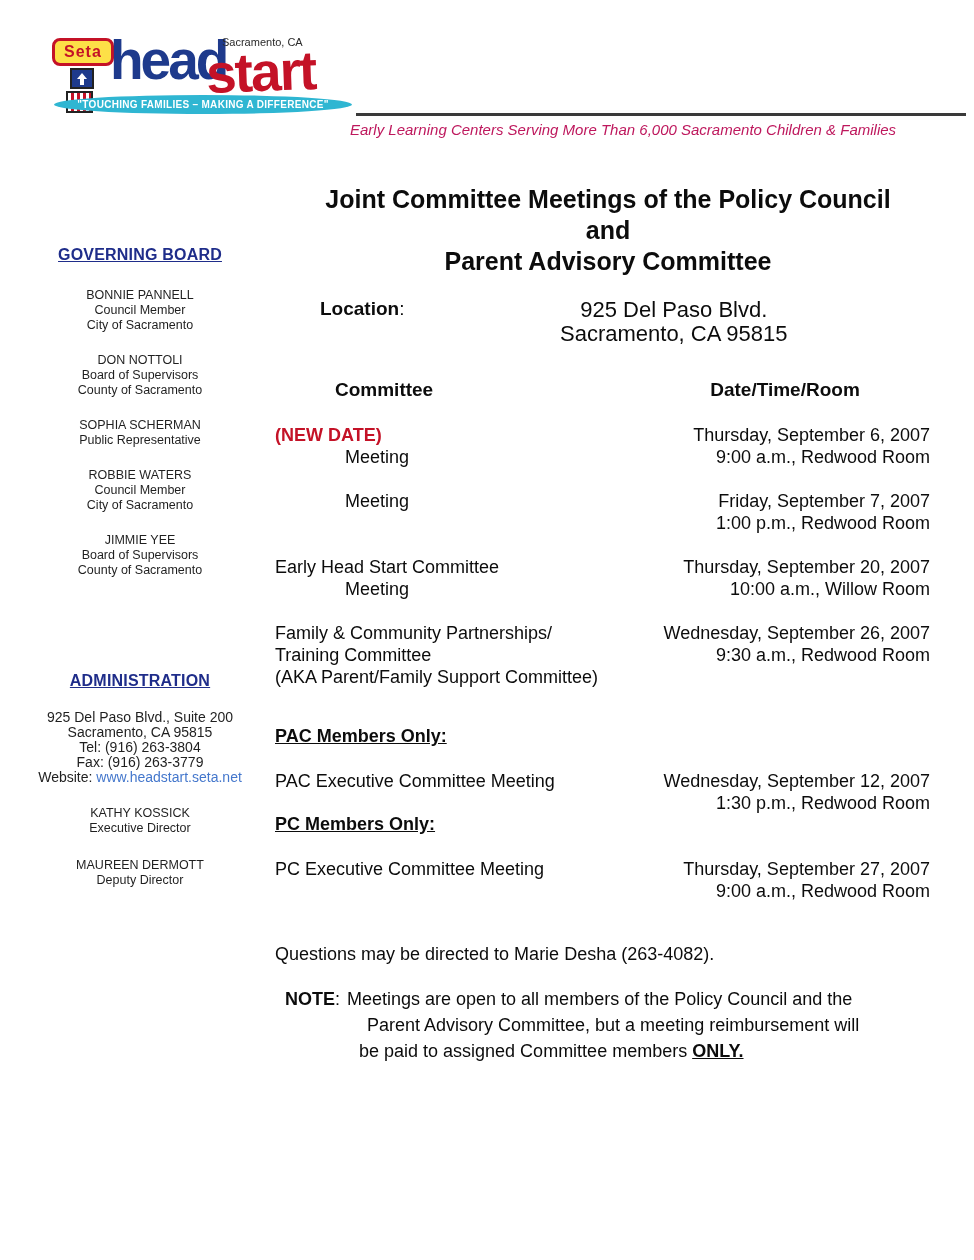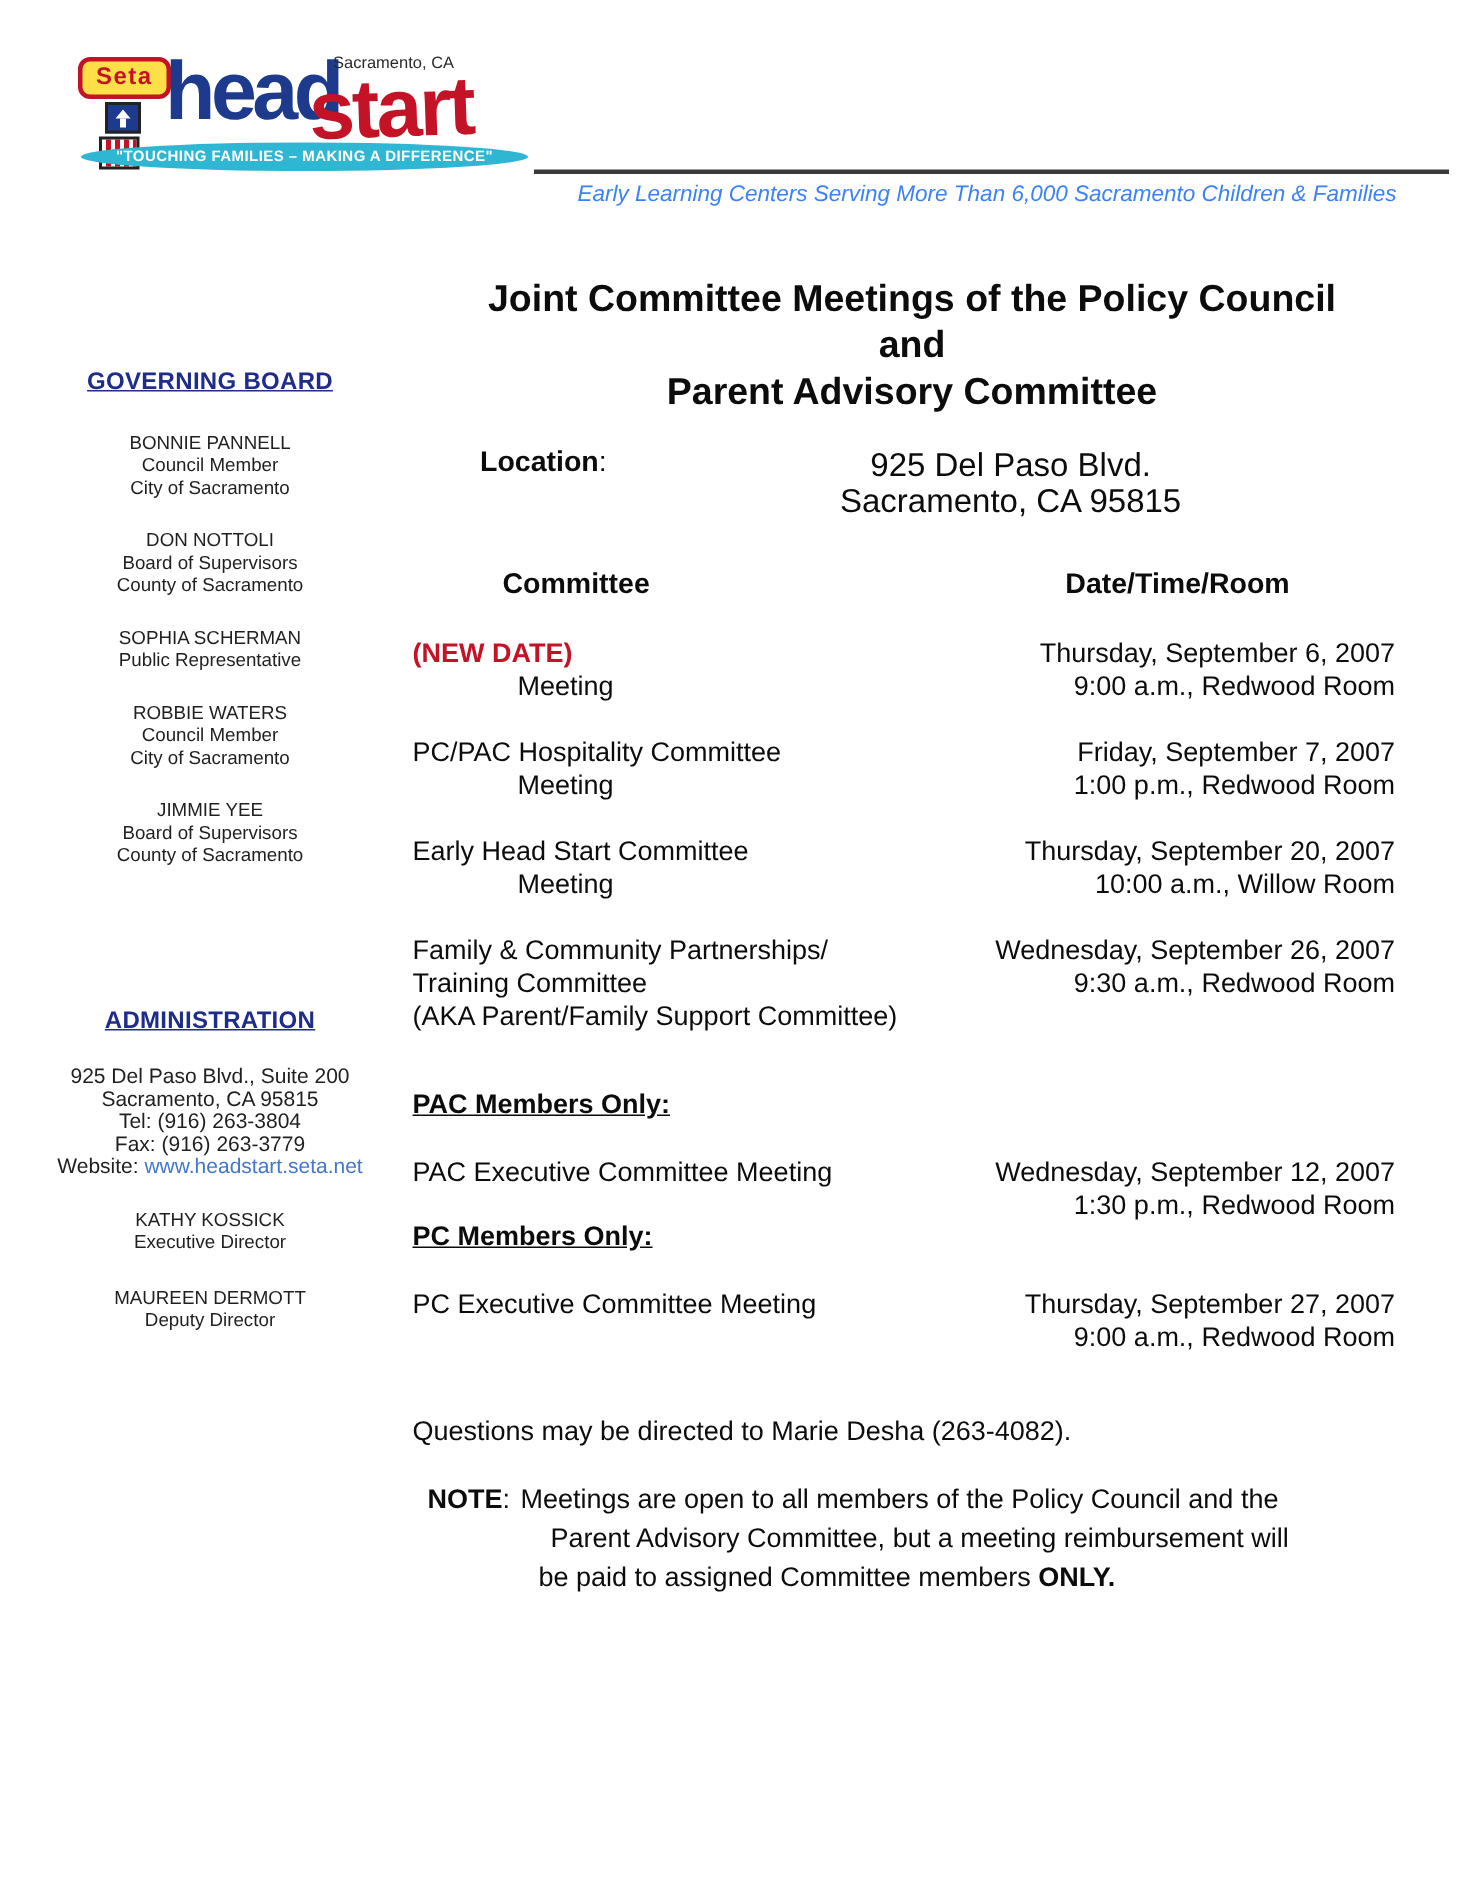--- a/index.html
+++ b/index.html
@@ -38,22 +38,22 @@
   }
   .logo-banner {
     position:absolute; left:14px; top:67px; width:298px; height:19px;
     background:#2fb6d2; border-radius:50%; color:#ffffff; font-size:10px; font-weight:bold;
     text-align:center; line-height:19px; letter-spacing:0.3px;
   }
 
   
   .rule { position:absolute; left:356px; top:113px; width:610px; height:3px; background:#3a3a3a; }
   .tagline {
-    position:absolute; left:350px; top:121px; width:616px; text-align:center;
-    font-style:italic; font-size:15px; color:#3b82f6;
+    position:absolute; left:350px; top:121px; width:616px; text-align:left;
+    font-style:italic; font-size:15px; color:#be185d;
   }
 
   
   .title {
     position:absolute; left:250px; top:184px; width:716px; text-align:center;
     font-size:25px; font-weight:bold; line-height:31px; color:#0c0c0c;
   }
 
   
   .sidebar { position:absolute; left:38px; top:0; width:204px; height:100%; text-align:center; color:#1f1f1f; }
@@ -106,21 +106,21 @@
 
   .questions { top:944px; font-size:18px; }
 
   .note { top:986px; line-height:26px; }
   .note-label { position:absolute; left:10px; top:0; }
   .note-label b { font-weight:bold; }
   .note-text { position:absolute; left:72px; top:0; width:600px; }
   .note-text .nl { display:block; }
   .note-text .nl2 { padding-left:20px; }
   .note-text .nl3 { padding-left:12px; }
-  .note-text b { font-weight:bold; }
+  .note-text b { font-weight:bold;text-decoration:underline; }
 </style>
 </head>
 <body>
 
 <div class="page">
 
   <div class="logo">
     <span class="seta-badge">Seta</span>
     <span class="cube-top">
       <span class="arrow-tri"></span>
@@ -215,21 +215,20 @@
         <span class="indent">Meeting</span>
       </div>
       <div class="c2">
         <span>Thursday, September 6, 2007</span>
         <span>9:00 a.m., Redwood Room</span>
       </div>
     </div>
 
     <div class="mrow row2">
       <div class="c1">
-        <span>PC/PAC Hospitality Committee</span>
         <span class="indent">Meeting</span>
       </div>
       <div class="c2">
         <span>Friday, September 7, 2007</span>
         <span>1:00 p.m., Redwood Room</span>
       </div>
     </div>
 
     <div class="mrow row3">
       <div class="c1">

